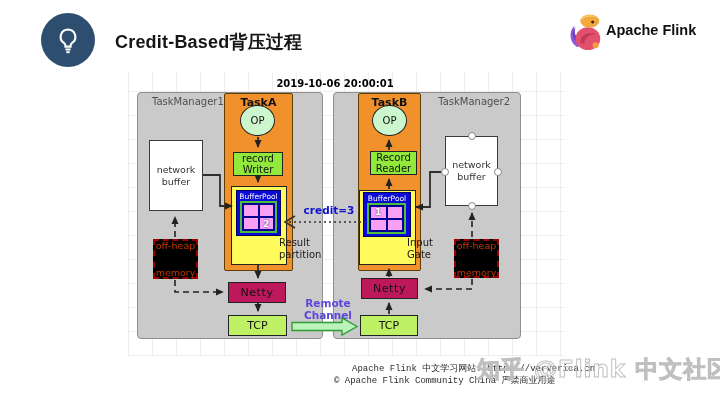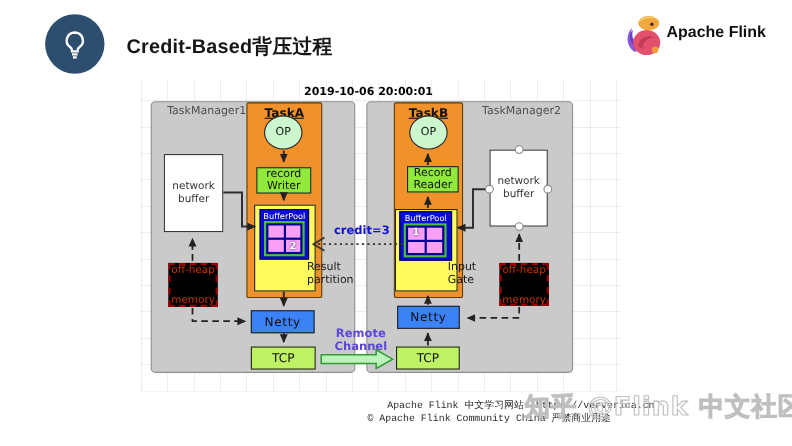--- a/index.html
+++ b/index.html
@@ -31,21 +31,21 @@
   #tm1{left:137px;top:92px;width:186px;height:247px;}
   #tm2{left:333px;top:92px;width:188px;height:247px;}
   .tm-label{position:absolute;top:3px;font-size:10px;color:#4F4F4F;}
   #tm1 .tm-label{left:14px;}
   #tm2 .tm-label{right:10px;}
 
   .task{background:#F0912B;border:1px solid #5d3c05;border-radius:2px;}
   #taskA{left:224px;top:93px;width:69px;height:178px;}
   #taskB{left:358px;top:93px;width:63px;height:178px;}
   .task-label{position:absolute;top:2px;left:0;right:0;text-align:center;
-              font-size:11px;font-weight:bold;color:#111;text-decoration:underline;}
+              font-size:11px;font-weight:bold;color:#111;}
 
   .op{border-radius:50%;background:#CCF6CD;border:1.6px solid #222;font-size:10px;color:#111;}
   #opA{left:240px;top:105px;width:35px;height:31px;}
   #opB{left:372px;top:105px;width:35px;height:31px;}
 
   .gbox{background:#90E93B;border:1.6px solid #222;font-size:10px;line-height:11px;color:#111;}
   #writer{left:233px;top:152px;width:50px;height:24px;}
   #reader{left:370px;top:151px;width:47px;height:24px;}
 
   .ybox{background:#FFFB5C;border:1.6px solid #222;}
@@ -60,21 +60,21 @@
   .bp-title{position:absolute;top:1px;left:0;right:0;text-align:center;color:#fff;
             font-size:7.5px;font-family:"DejaVu Sans",sans-serif;}
   .pool-grid{position:absolute;box-sizing:border-box;display:grid;
              grid-template-columns:1fr 1fr;grid-template-rows:1fr 1fr;gap:2px;padding:2px;
              background:#000095;border:2px solid #4CBE3B;}
   #gridA{left:240px;top:201px;width:37px;height:32px;}
   #gridB{left:367px;top:203px;width:39px;height:31px;}
   .cell{background:#F9A0F4;display:flex;align-items:center;justify-content:center;
         color:#fff;font-size:9px;font-weight:bold;text-shadow:0 0 2px rgba(0,0,80,.9);}
 
-  .netty{background:#3b82f6;border:1.6px solid #222;font-size:11px;letter-spacing:.6px;color:#111;}
+  .netty{background:#be185d;border:1.6px solid #222;font-size:11px;letter-spacing:.6px;color:#111;}
   #nettyL{left:228px;top:282px;width:58px;height:21px;}
   #nettyR{left:361px;top:278px;width:57px;height:21px;}
 
   .tcp{background:#bef264;border:1.6px solid #222;font-size:11px;color:#111;}
   #tcpL{left:228px;top:315px;width:59px;height:21px;}
   #tcpR{left:360px;top:315px;width:58px;height:21px;}
 
   .nbuf{background:#fff;border:1.6px solid #3a3a3a;font-size:9.5px;line-height:12px;color:#333;}
   #nbufL{left:149px;top:140px;width:54px;height:71px;}
   #nbufR{left:445px;top:136px;width:53px;height:70px;}

